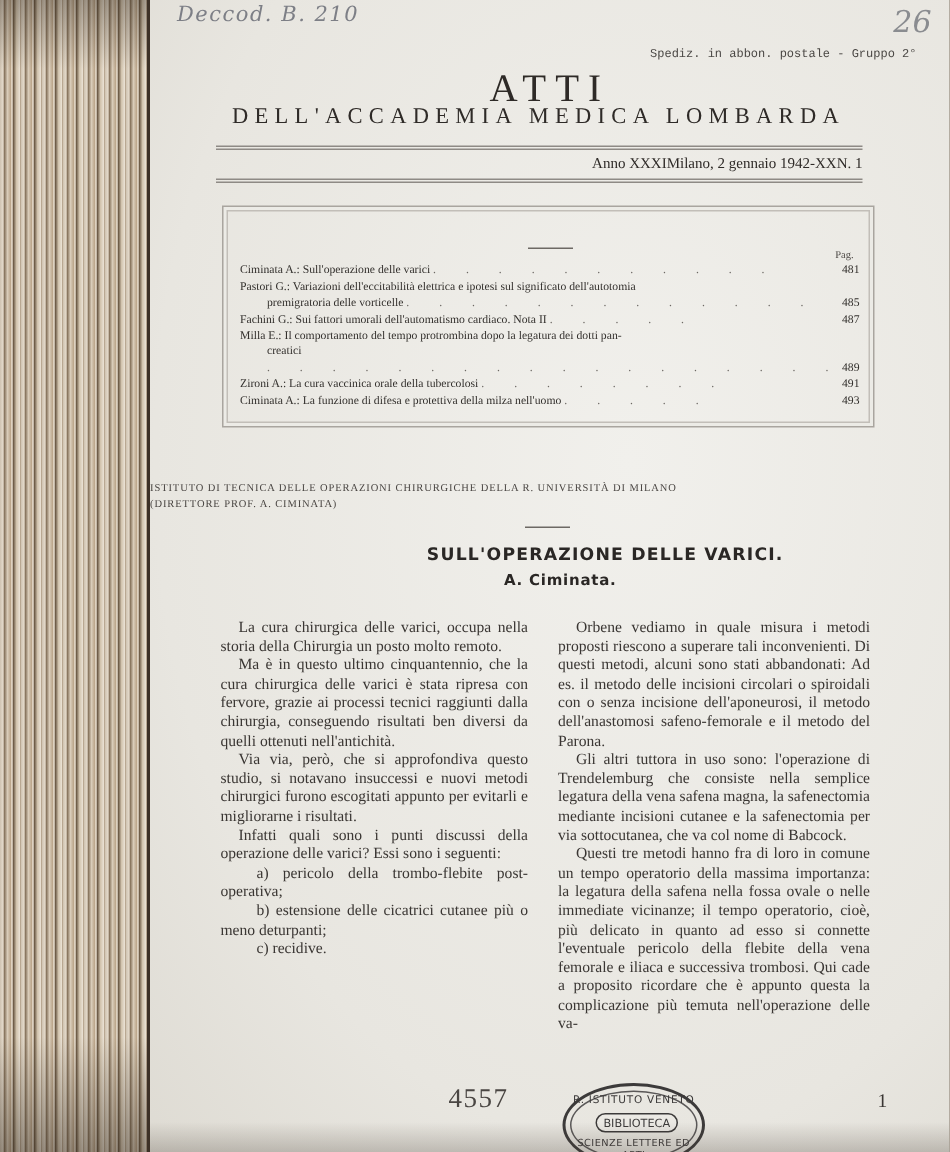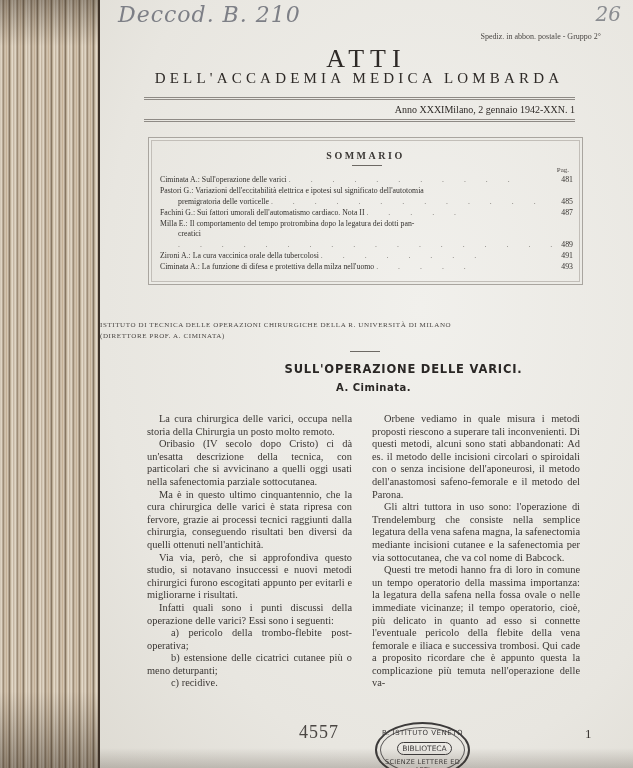--- a/index.html
+++ b/index.html
@@ -19,23 +19,23 @@
     content: ""; position: absolute; inset: 0;
     background: linear-gradient(180deg, rgba(40,30,20,0.35) 0%, rgba(0,0,0,0) 6%, rgba(0,0,0,0) 90%, rgba(40,30,20,0.4) 100%);
   }
 
   .page {
     position: absolute; left: 100px; top: 0; width: 533px; height: 768px;
     background: #ecebe6;
     background-image: radial-gradient(ellipse at 60% 40%, #f1f0ec 0%, #e8e6e0 70%, #dedbd3 100%);
   }
 
-  .handnote { position: absolute; left: 18px; top: 2px; font-family: "DejaVu Serif", serif; font-style: italic; font-size: 22px; color: #7d7f86; letter-spacing: 1px; }
+  .handnote { position: absolute; left: 18px; top: 2px; font-family: "DejaVu Serif", serif; font-style: italic; font-size: 14px; color: #7d7f86; letter-spacing: 1px; }
   .corner-num { position: absolute; right: 12px; top: 2px; font-family: "DejaVu Serif", serif; font-style: italic; font-size: 20px; color: #8a8c90; }
-  .postal { position: absolute; right: 32px; top: 32px; font-size: 8px; color: #4a4744; }
+  .postal { position: absolute; right: 22px; top: 32px; font-size: 8px; color: #4a4744; font-family: Liberation Mono, monospace; }
 
   .title-atti { position: absolute; left: 0; width: 533px; top: 44px; text-align: center; font-size: 26px; letter-spacing: 6px; color: #2e2a27; }
   .title-acc { position: absolute; left: 44px; width: 430px; top: 70px; text-align: center; font-size: 15px; letter-spacing: 4.2px; color: #2e2a27; white-space: nowrap; }
 
   .rule { position: absolute; left: 44px; width: 431px; height: 3px; border-top: 1px solid #8e8a85; border-bottom: 1px solid #8e8a85; }
   .rule.top { top: 97px; }
   .rule.bot { top: 119px; }
   .issue-line { position: absolute; left: 44px; width: 431px; top: 104px; display: flex; justify-content: flex-end; font-size: 10px; color: #2e2a27; }
 
   .sommario {
@@ -94,21 +94,20 @@
 
   <div class="rule top"></div>
   <div class="issue-line">
     <span>Anno XXXI</span>
     <span>Milano, 2 gennaio 1942-XX</span>
     <span>N. 1</span>
   </div>
   <div class="rule bot"></div>
 
   <div class="sommario">
-    <div class="som-title">SOMMARIO</div>
     <div class="som-under"></div>
     <div class="pag-label">Pag.</div>
     <div class="toc">
       <div class="toc-entry toc-row">
         <span class="toc-text"><span>Ciminata A.: Sull'operazione delle varici</span> <span class="toc-dots">. . . . . . . . . . .</span></span>
         <span class="toc-page">481</span>
       </div>
       <div class="toc-entry">
         <div>Pastori G.: Variazioni dell'eccitabilità elettrica e ipotesi sul significato dell'autotomia</div>
         <div class="toc-row">
@@ -145,21 +144,20 @@
   <div class="inst">
     <div>ISTITUTO DI TECNICA DELLE OPERAZIONI CHIRURGICHE DELLA R. UNIVERSITÀ DI MILANO</div>
     <div>(DIRETTORE PROF. A. CIMINATA)</div>
   </div>
   <div class="inst-rule"></div>
   <div class="art-title">SULL'OPERAZIONE DELLE VARICI.</div>
   <div class="art-author">A. Ciminata.</div>
 
   <div class="col left">
     <p>La cura chirurgica delle varici, occupa nella storia della Chirurgia un posto molto remoto.</p>
-    <p>Oribasio (IV secolo dopo Cristo) ci dà un'esatta descrizione della tecnica, con particolari che si avvicinano a quelli oggi usati nella safenectomia parziale sottocutanea.</p>
     <p>Ma è in questo ultimo cinquantennio, che la cura chirurgica delle varici è stata ripresa con fervore, grazie ai processi tecnici raggiunti dalla chirurgia, conseguendo risultati ben diversi da quelli ottenuti nell'antichità.</p>
     <p>Via via, però, che si approfondiva questo studio, si notavano insuccessi e nuovi metodi chirurgici furono escogitati appunto per evitarli e migliorarne i risultati.</p>
     <p>Infatti quali sono i punti discussi della operazione delle varici? Essi sono i seguenti:</p>
     <p class="item">a) pericolo della trombo-flebite post-operativa;</p>
     <p class="item">b) estensione delle cicatrici cutanee più o meno deturpanti;</p>
     <p class="item">c) recidive.</p>
   </div>
 
   <div class="col right">
     <p>Orbene vediamo in quale misura i metodi proposti riescono a superare tali inconvenienti. Di questi metodi, alcuni sono stati abbandonati: Ad es. il metodo delle incisioni circolari o spiroidali con o senza incisione dell'aponeurosi, il metodo dell'anastomosi safeno-femorale e il metodo del Parona.</p>

